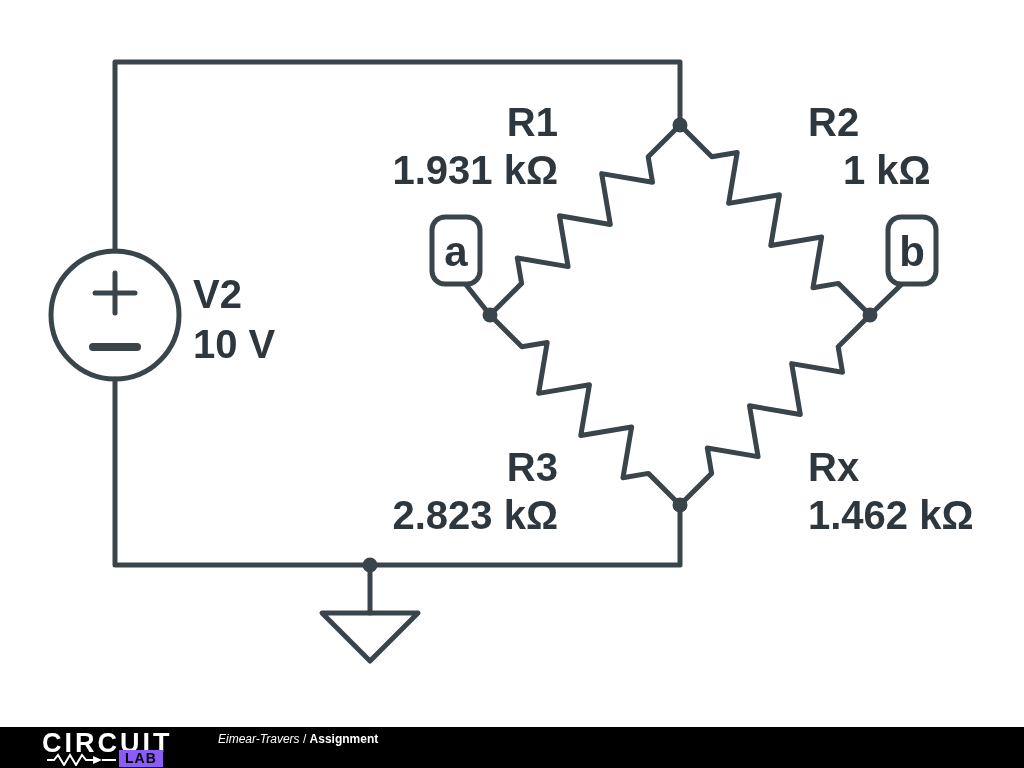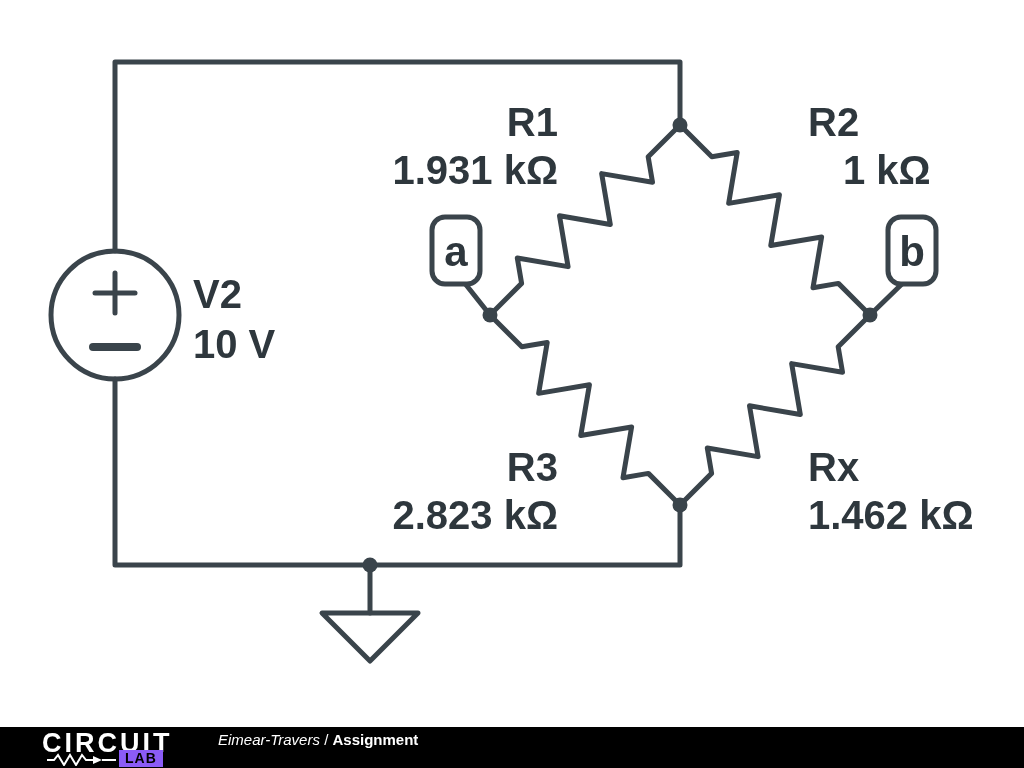--- a/index.html
+++ b/index.html
@@ -50,21 +50,21 @@
   }
   .logo-zigzag { position:absolute; left:46px; top:26px; }
   .logo-lab {
     position:absolute; left:119px; top:23px;
     background:#8b5cf6; color:#000000;
     font-size:14px; font-weight:bold; letter-spacing:1px;
     line-height:17px; padding:0 6px;
   }
   .attr-line1 {
     position:absolute; left:218px; top:4px;
-    font-size:15px; line-height:17px; color:#ffffff;
+    font-size:12px; line-height:17px; color:#ffffff;
   }
   .attr-line2 {
     position:absolute; left:218px; top:22px;
     font-size:15px; line-height:17px; color:#ffffff;
   }
   .author { font-style:italic; }
   .doc-title { font-weight:bold; }
 </style>
 </head>
 <body>

